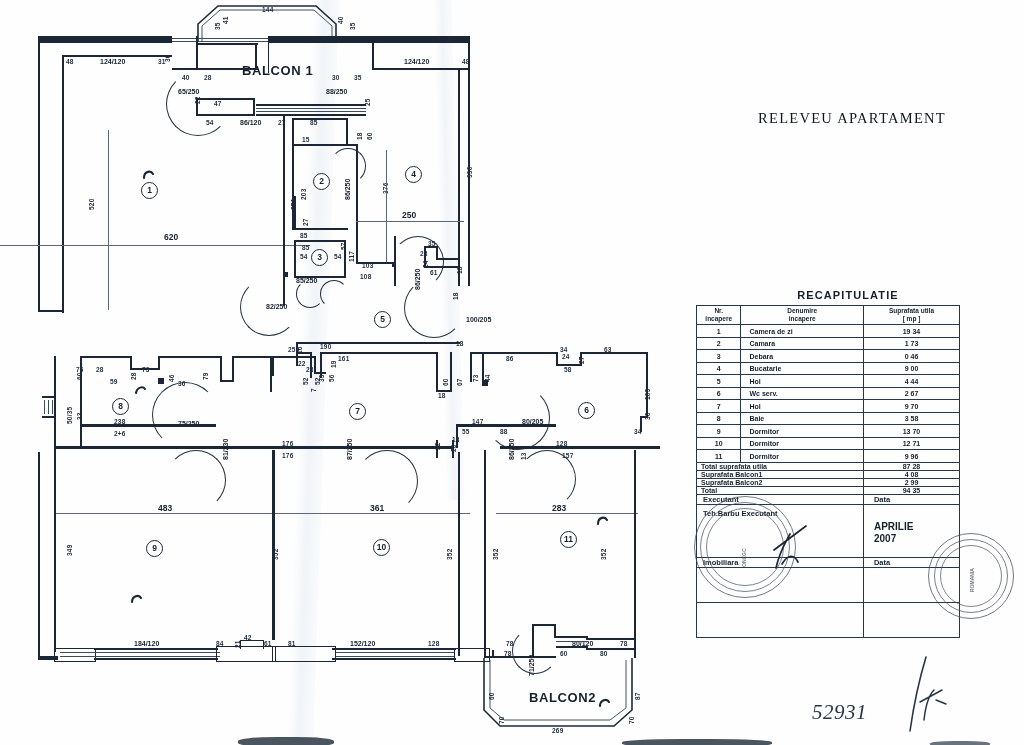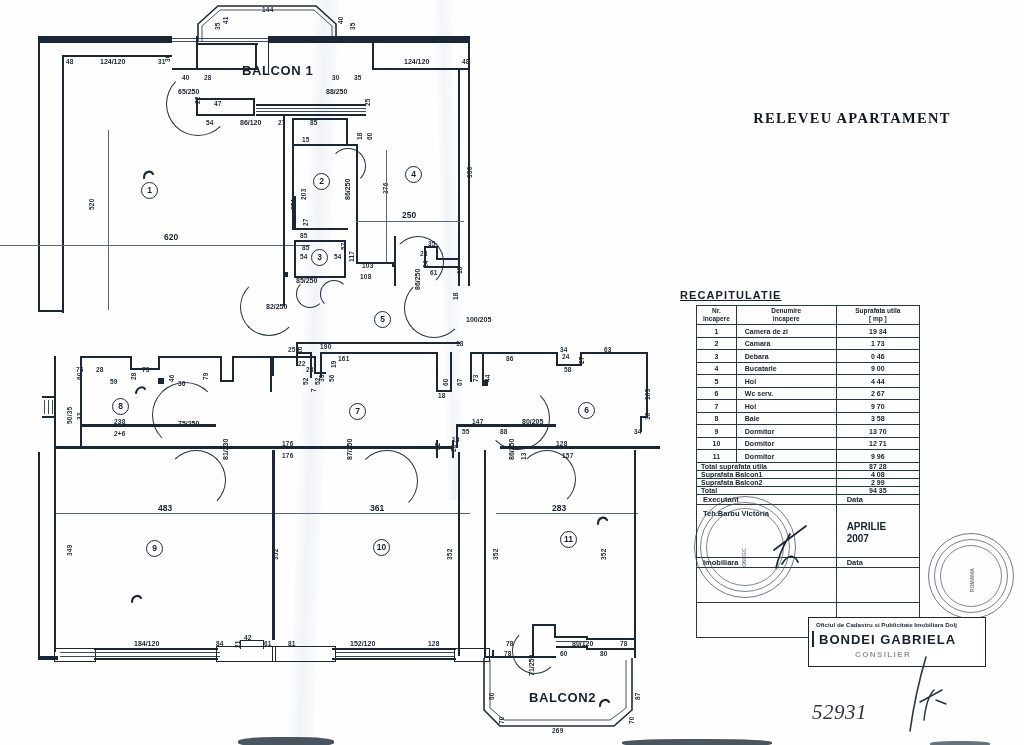--- a/index.html
+++ b/index.html
@@ -28,30 +28,30 @@
        border-top-color:transparent;border-right-color:transparent;background:transparent;}
   .arc2{position:absolute;border:1.2px solid #22303f;border-radius:50%;
         border-bottom-color:transparent;border-left-color:transparent;background:transparent;}
   .arc3{position:absolute;border:1.2px solid #22303f;border-radius:50%;
         border-top-color:transparent;border-left-color:transparent;background:transparent;}
   .arc4{position:absolute;border:1.2px solid #22303f;border-radius:50%;
         border-bottom-color:transparent;border-right-color:transparent;background:transparent;}
 
   
   #title{position:absolute;left:712px;top:110px;width:280px;text-align:center;}
-  #title .t1{font-family:"Liberation Serif",serif;font-size:14.5px;font-weight:700;color:#101820;
+  #title .t1{font-family:"Liberation Serif",serif;font-size:14.5px;font-weight:400;color:#101820;
              letter-spacing:1.3px;}
   #title .t2{font-family:"Liberation Serif",serif;font-size:12px;font-weight:700;color:#101820;
              margin-top:4px;letter-spacing:.4px;}
 
   
-  #recapTitle{position:absolute;left:680px;top:289px;width:280px;
+  #recapTitle{position:absolute;left:708px;top:289px;width:280px;text-align:center;
               font-family:"Liberation Sans",sans-serif;font-size:11px;font-weight:600;
-              letter-spacing:1.1px;color:#16202d;text-decoration:underline;}
-  #tbl{position:absolute;left:696px;top:305px;width:224px;border-collapse:collapse;
+              letter-spacing:1.1px;color:#16202d;}
+  #tbl{position:absolute;left:696px;top:305px;width:264px;border-collapse:collapse;
        font-family:"Liberation Sans",sans-serif;color:#14202c;}
   #tbl td,#tbl th{border:0.8px solid #27374a;padding:0;font-weight:600;}
   #tbl th{font-size:6.5px;font-weight:600;text-align:center;line-height:1.25;padding:1px 0;}
   .c-nr{width:46px;text-align:center;font-size:7px;height:11.5px;}
   .c-den{width:126px;text-align:left;padding-left:8px!important;font-size:7px;}
   .c-sup{width:92px;text-align:center;font-size:7px;}
   .spanrow{text-align:left;padding-left:4px!important;font-size:7px;}
   .sigcell{font-size:7.5px;text-align:left;padding-left:6px!important;}
   .datecell{font-size:7.5px;text-align:left;padding-left:10px!important;}
   .tall{height:52px;vertical-align:top;}
@@ -579,21 +579,21 @@
         </tr>
         <tr>
           <td class="spanrow" colspan="2">Total</td>
           <td class="c-sup">94 35</td>
         </tr>
         <tr>
           <td class="spanrow sigcell" colspan="2">Executant</td>
           <td class="c-sup datecell">Data</td>
         </tr>
         <tr>
-          <td class="spanrow sigcell tall" colspan="2"><span style="display:inline-block;margin-top:4px">Teh.Barbu Victoria</span></td>
+          <td class="spanrow sigcell tall" colspan="2"><span style="display:inline-block;margin-top:4px">Teh.Barbu Executant</span></td>
           <td class="c-sup datecell tall">
             <div class="aprilie" style="margin-top:16px">APRILIE<br>2007</div>
           </td>
         </tr>
         <tr>
           <td class="spanrow sigcell" colspan="2">Imobiliara</td>
           <td class="c-sup datecell">Data</td>
         </tr>
         <tr>
           <td class="spanrow tall2" colspan="2"></td>
@@ -616,26 +616,20 @@
       <path d="M4,48 C8,30 14,22 18,14 M2,30 L34,6 M10,44 C16,34 22,34 26,42" fill="none" stroke="#1b2737" stroke-width="1.7" stroke-linecap="round"></path>
     </svg>
   </div>
 
   <div class="seal" style="left:928px;top:533px;width:84px;height:84px;">
     <div class="ring"></div>
     <div class="ring2"></div>
     <div class="sealctr" style="left:40px;top:58px;">ROMANIA</div>
   </div>
 
-  <div id="stampBox">
-    <div class="bar"></div>
-    <div class="l1">Oficiul de Cadastru si Publicitate Imobiliara Dolj</div>
-    <div class="l2">BONDEI GABRIELA</div>
-    <div class="l3">CONSILIER</div>
-  </div>
   <div class="sig" style="left:900px;top:655px;">
     <svg width="40" height="80">
       <path d="M26,2 C20,22 14,48 10,76" fill="none" stroke="#2a3645" stroke-width="1.6" stroke-linecap="round"></path>
     </svg>
   </div>
   <div class="sig" style="left:916px;top:686px;">
     <svg width="44" height="40">
       <path d="M8,34 C10,16 14,8 18,4 M4,16 L26,4 M20,14 L30,18" fill="none" stroke="#2a3645" stroke-width="1.5" stroke-linecap="round"></path>
     </svg>
   </div>

